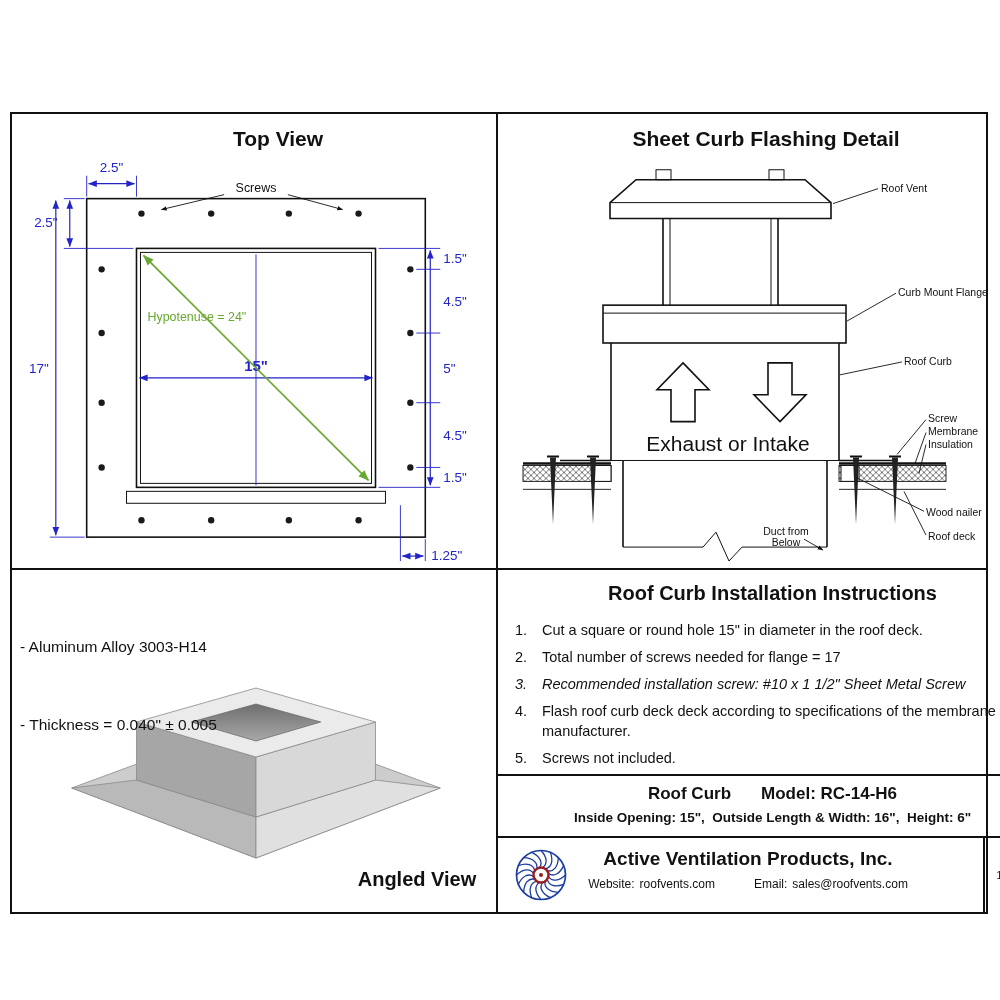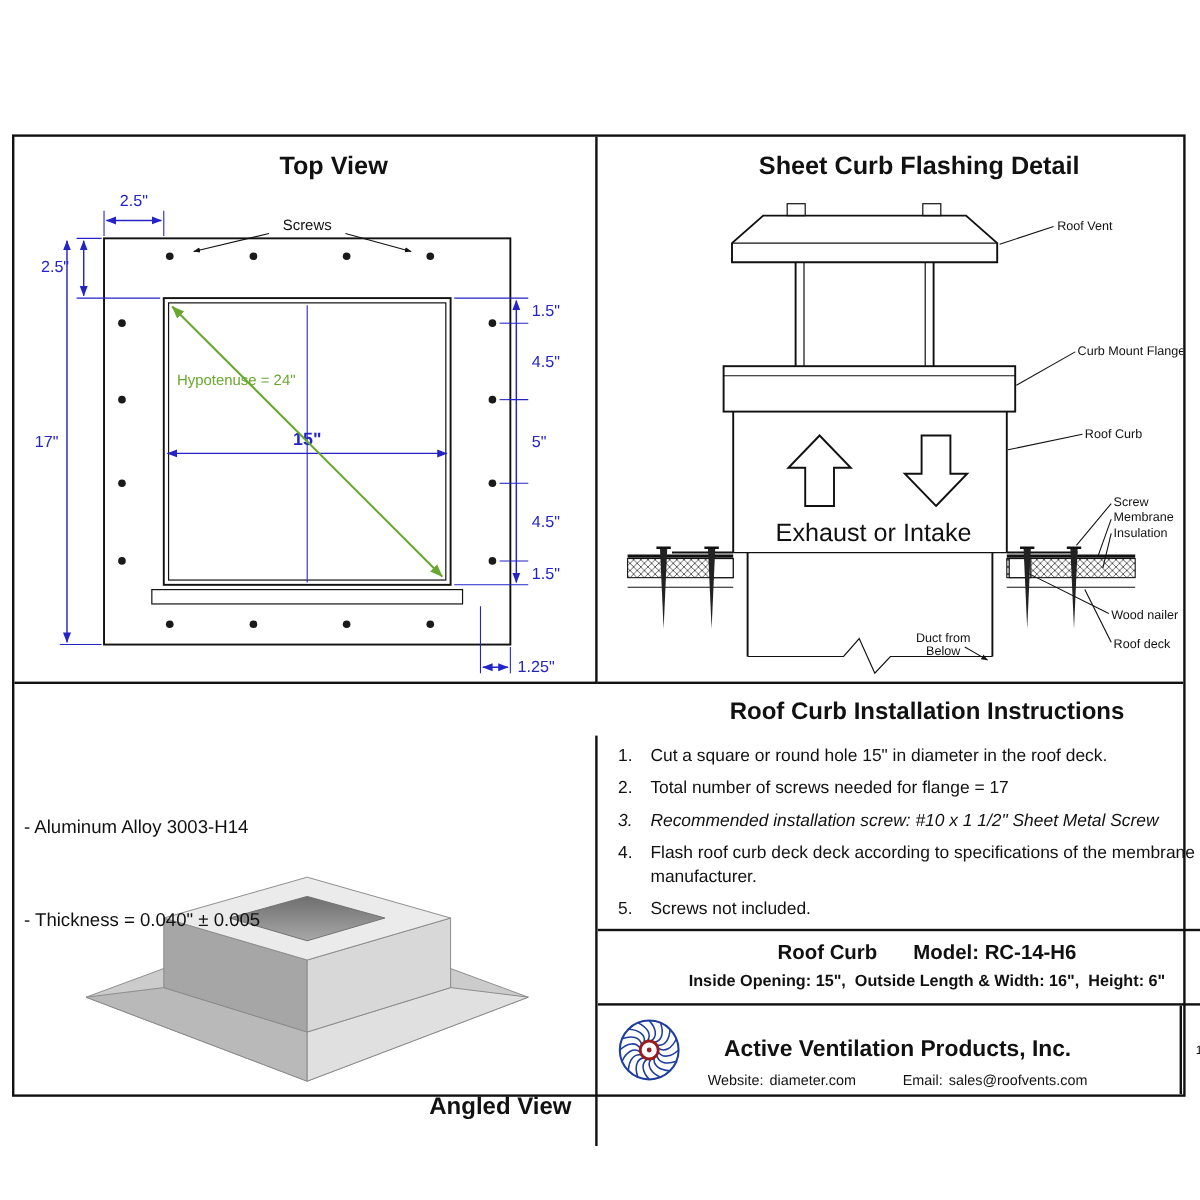--- a/index.html
+++ b/index.html
@@ -3,21 +3,21 @@
 <meta charset="utf-8">
 <style>
   * { margin:0; padding:0; box-sizing:border-box; }
   html,body { width:1000px; height:1000px; background:#fff; color:#111;
               font-family:"Liberation Sans", sans-serif; }
   #sheet { position:absolute; left:10px; top:112px; width:978px; height:802px;
            border:2px solid #111; background:#fff; }
   .q { position:absolute; overflow:hidden; }
   #q-tl { left:0; top:0; width:486px; height:456px; border-right:2px solid #111; border-bottom:2px solid #111; }
   #q-tr { left:486px; top:0; width:488px; height:456px; border-bottom:2px solid #111; }
-  #q-bl { left:0; top:456px; width:486px; height:342px; border-right:2px solid #111;margin-top:43px; }
+  #q-bl { left:0; top:456px; width:486px; height:342px; border-right:2px solid #111; }
   #q-br { left:486px; top:456px; width:549px; height:342px; }
   .q-title { position:absolute; left:0; top:13px; width:100%; text-align:center;
              font-size:21px; font-weight:bold;margin-left:24px; }
   .fill-svg { position:absolute; left:0; top:0; width:100%; height:100%; }
   svg text { font-family:"Liberation Sans", sans-serif; }
   .tb  { fill:#2323c8; font-size:13.5px; }
   .tbm { text-anchor:middle; }
   .t15 { fill:#2323c8; font-size:15px; font-weight:bold; text-anchor:middle; }
   .tg  { fill:#69a82f; font-size:12.5px; }
   .tk  { fill:#111; font-size:12.5px; text-anchor:middle; }
@@ -38,21 +38,21 @@
   #inst-list { position:absolute; left:14px; right:10px; top:50px; }
   .inst-row { display:flex; margin-bottom:7px; font-size:14.5px; line-height:20px; }
   .inst-num { width:30px; flex:none; padding-left:3px; }
   .inst-text { flex:1; }
   .italic .inst-num, .italic .inst-text { font-style:italic; }
   #br-model { position:absolute; left:0; top:206px; width:100%; height:62px; border-bottom:2px solid #111; }
   #model-line1 { display:flex; justify-content:center; gap:30px; font-size:17px; font-weight:bold; margin-top:8px; }
   #model-line2 { text-align:center; font-size:13.5px; font-weight:bold; margin-top:6px; white-space:pre; }
   #br-footer { position:absolute; left:0; top:268px; width:100%; height:74px; }
   #logo { position:absolute; left:14px; top:8px; }
-  #footer-text { position:absolute; left:80px; width:340px; top:0; text-align:center; padding-top:26px; }
+  #footer-text { position:absolute; left:80px; width:340px; top:0; text-align:center; padding-top:10px; }
   #company { font-size:19px; font-weight:bold; }
   #contact { font-size:12px; margin-top:7px; }
   #contact .cv { margin-left:5px; }
   #contact .gap { margin-left:39px; }
   #footer-date { position:absolute; right:0; top:0; width:64px; height:100%; border-left:2px solid #111;
                  display:flex; align-items:center; justify-content:center; font-size:10px;text-align:right; }
 </style>
 </head>
 <body>
 
@@ -338,21 +338,21 @@
           <path d="M0,-24.5 C6,-18 7,-11 1.5,-7.5" transform="rotate(292.5)"></path>
           <path d="M0,-24.5 C6,-18 7,-11 1.5,-7.5" transform="rotate(315)"></path>
           <path d="M0,-24.5 C6,-18 7,-11 1.5,-7.5" transform="rotate(337.5)"></path>
           <circle r="7.5" stroke="#9b1c1c" stroke-width="2.4" fill="#fff"></circle>
           <circle r="2" fill="#9b1c1c" stroke="none"></circle>
         </g>
       </svg>
       <div id="footer-text">
         <div id="company">Active Ventilation Products, Inc.</div>
         <div id="contact">
-          <span>Website:</span><span class="cv">diameter.com</span><span class="gap">Email:</span><span class="cv">sales@roofvents.com</span>
+          <span>Website:</span><span class="cv">roofvents.com</span><span class="gap">Email:</span><span class="cv">sales@roofvents.com</span>
         </div>
       </div>
       <div id="footer-date">
         <span>1/1/2023</span>
       </div>
     </div>
 
   </div>
 </div>
 

